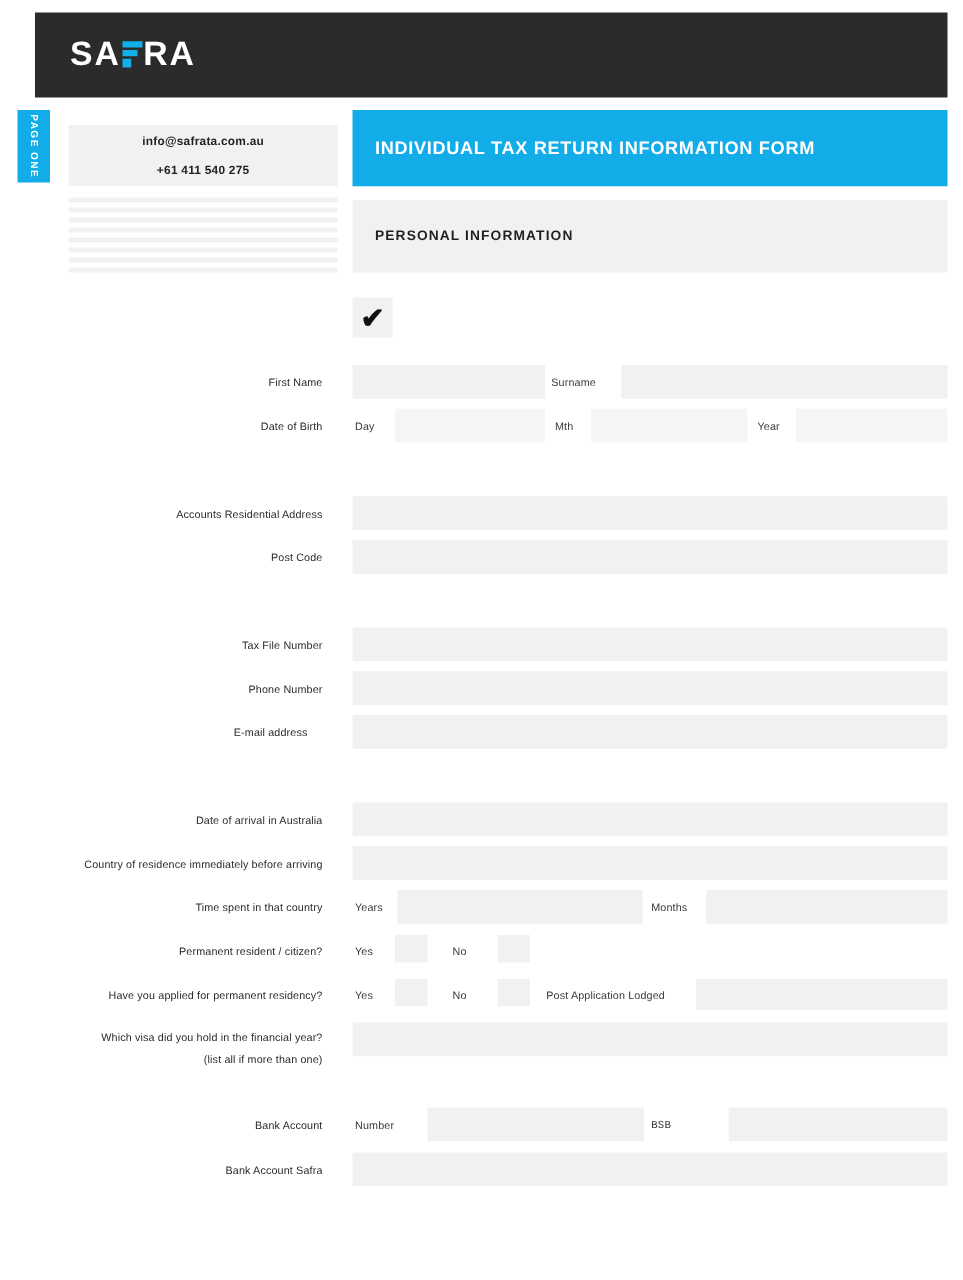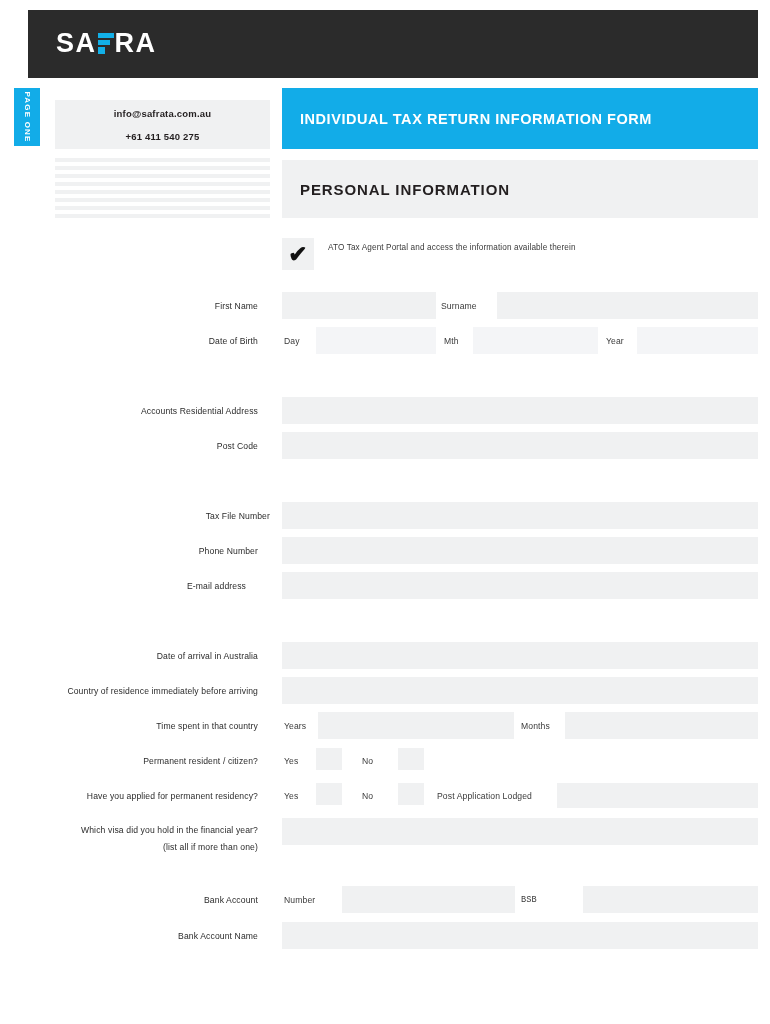--- a/index.html
+++ b/index.html
@@ -136,21 +136,21 @@
     left: 282px;
     top: 160px;
     width: 476px;
     height: 58px;
     background: #f0f1f2;
     display: flex;
     align-items: center;
   }
   .section-band span {
     padding-left: 18px;
-    font-size: 15px;
+    font-size: 11px;
     font-weight: bold;
     letter-spacing: 0.9px;
     color: #231f20;
   }
 
   
   .consent-box {
     position: absolute;
     left: 282px;
     top: 238px;
@@ -252,21 +252,20 @@
 </div>
 
 <div class="section-band">
   <span>PERSONAL INFORMATION</span>
 </div>
 
 <div class="consent-box">
   <span class="consent-check">✔</span>
 </div>
 <div class="consent-text">
-  <div>ATO Tax Agent Portal and access the information available therein</div>
 </div>
 
 <div class="lbl" style="left:60px; top:301px; width:198px;">First Name</div>
 <div class="fld" style="left:282px; top:292px; width:154px;"></div>
 <div class="lbl-left" style="left:441px; top:301px;">Surname</div>
 <div class="fld" style="left:497px; top:292px; width:261px;"></div>
 
 <div class="lbl" style="left:60px; top:336px; width:198px;">Date of Birth</div>
 <div class="lbl-left" style="left:284px; top:336px;">Day</div>
 <div class="fld-light" style="left:316px; top:327px; width:120px;"></div>
@@ -274,21 +273,21 @@
 <div class="fld-light" style="left:473px; top:327px; width:125px;"></div>
 <div class="lbl-left" style="left:606px; top:336px;">Year</div>
 <div class="fld-light" style="left:637px; top:327px; width:121px;"></div>
 
 <div class="lbl" style="left:60px; top:406px; width:198px;">Accounts Residential Address</div>
 <div class="fld" style="left:282px; top:397px; width:476px;"></div>
 
 <div class="lbl" style="left:60px; top:441px; width:198px;">Post Code</div>
 <div class="fld" style="left:282px; top:432px; width:476px;"></div>
 
-<div class="lbl" style="left:72px; top:511px; width:198px;">Tax File Number</div>
+<div class="lbl" style="left:60px; top:511px; width:198px;">Tax File Number</div>
 <div class="fld" style="left:282px; top:502px; width:476px;"></div>
 
 <div class="lbl" style="left:60px; top:546px; width:198px;">Phone Number</div>
 <div class="fld" style="left:282px; top:537px; width:476px;"></div>
 
 <div class="lbl" style="left:48px; top:581px; width:198px;">E-mail address</div>
 <div class="fld" style="left:282px; top:572px; width:476px;"></div>
 
 <div class="lbl" style="left:40px; top:651px; width:218px;">Date of arrival in Australia</div>
 <div class="fld" style="left:282px; top:642px; width:476px;"></div>
@@ -319,14 +318,14 @@
 <div class="lbl" style="left:20px; top:825px; width:238px;">Which visa did you hold in the financial year?</div>
 <div class="lbl" style="left:20px; top:842px; width:238px;">(list all if more than one)</div>
 <div class="fld" style="left:282px; top:818px; width:476px;"></div>
 
 <div class="lbl" style="left:40px; top:895px; width:218px;">Bank Account</div>
 <div class="lbl-left" style="left:284px; top:895px;">Number</div>
 <div class="fld" style="left:342px; top:886px; width:173px;"></div>
 <div class="lbl-left" style="left:521px; top:895px;font-family:Liberation Mono, monospace;">BSB</div>
 <div class="fld" style="left:583px; top:886px; width:175px;"></div>
 
-<div class="lbl" style="left:40px; top:931px; width:218px;">Bank Account Name</div>
+<div class="lbl" style="left:40px; top:931px; width:218px;">Bank Account Safra</div>
 <div class="fld" style="left:282px; top:922px; width:476px;"></div>
 
 </body></html>

